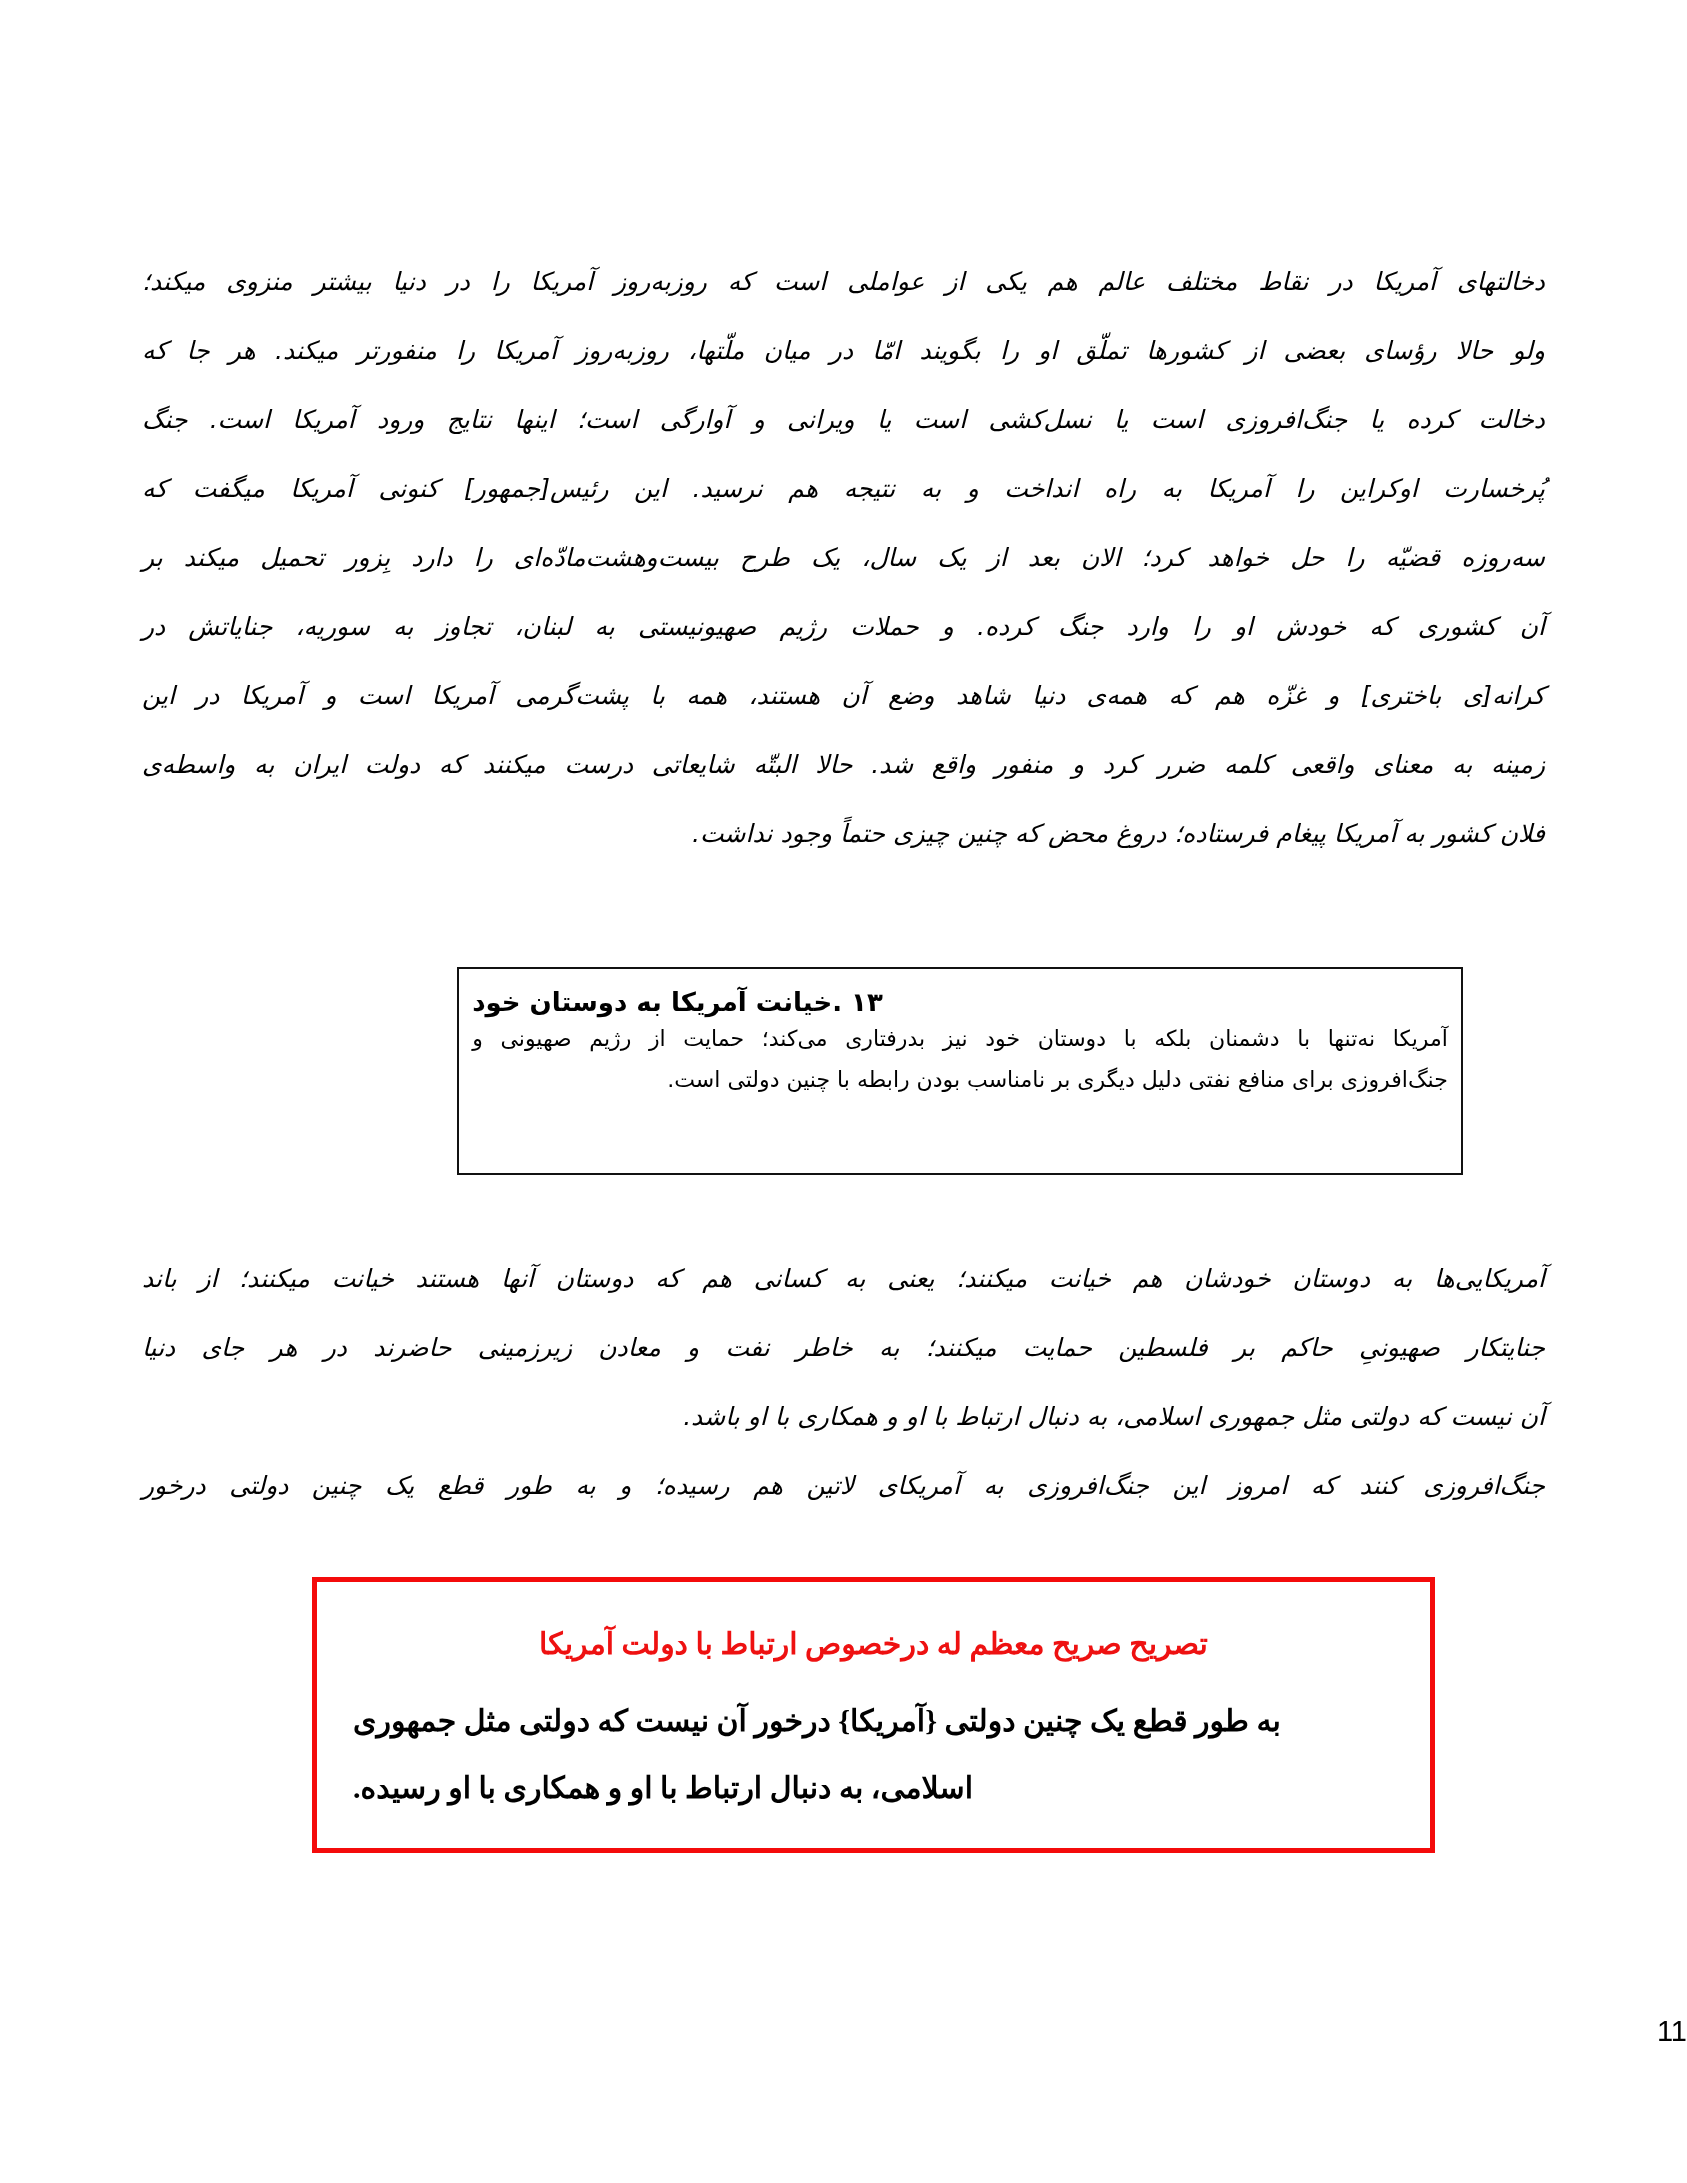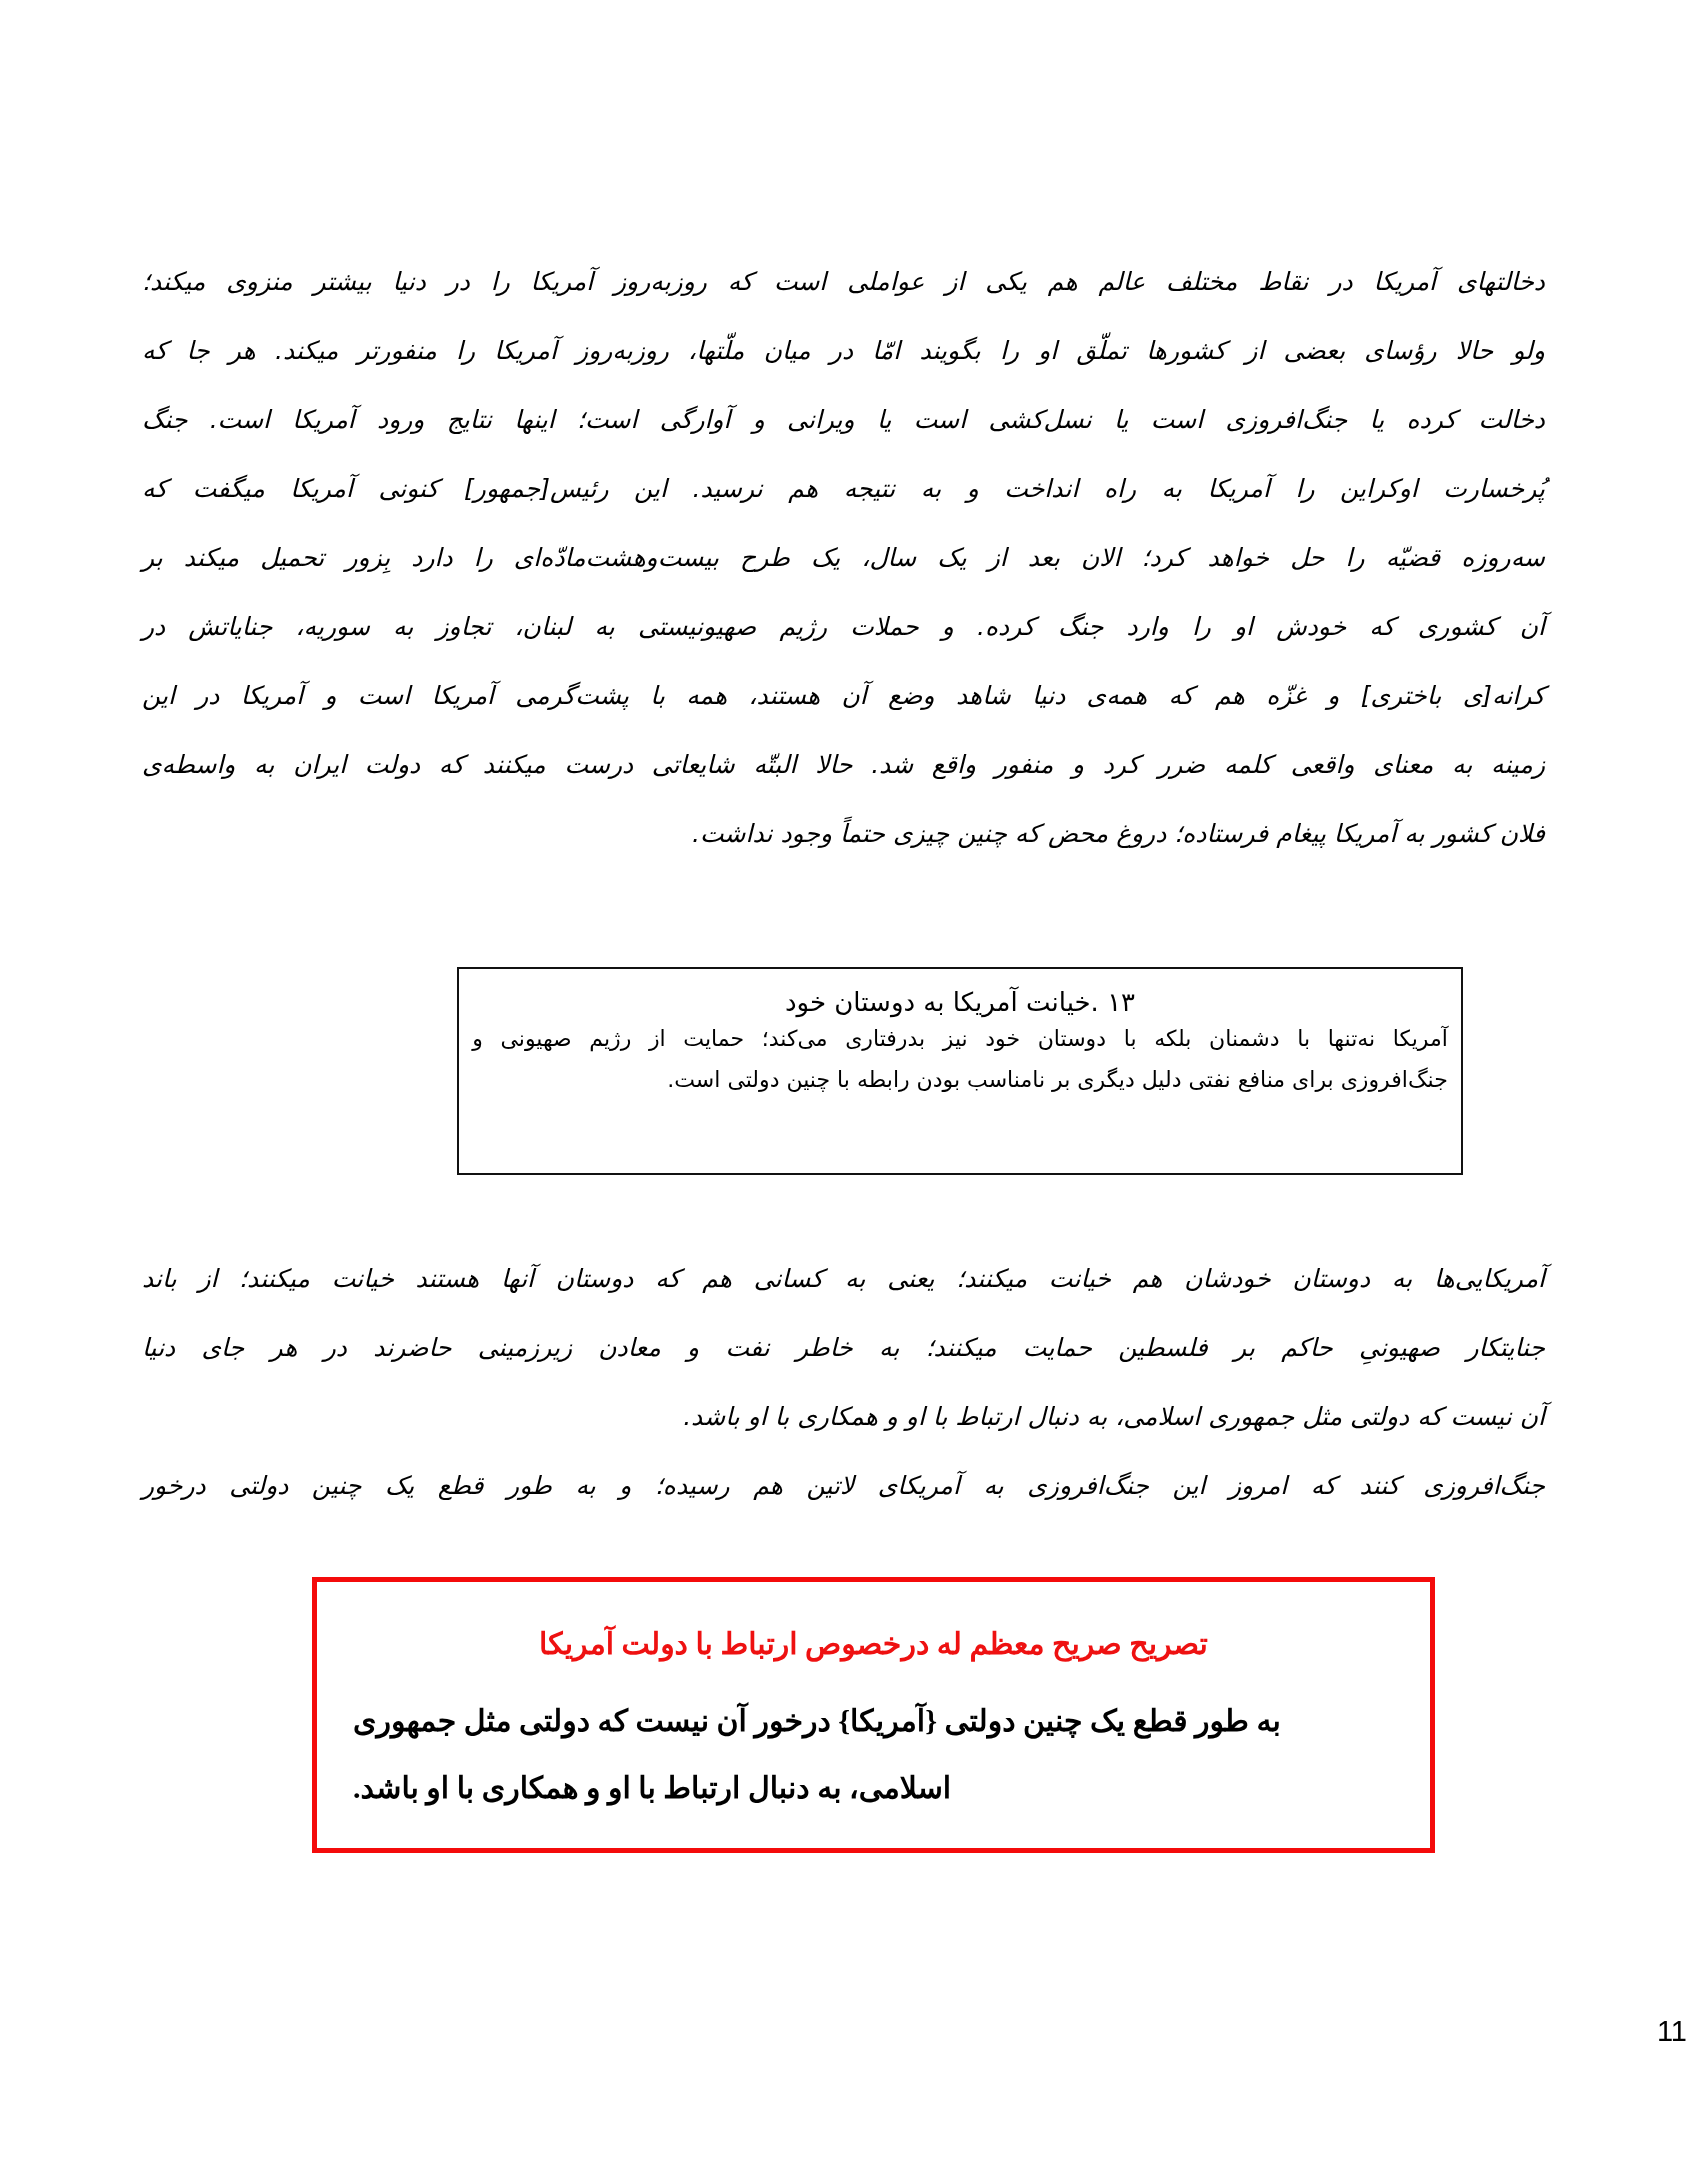--- a/index.html
+++ b/index.html
@@ -28,22 +28,22 @@
   .para .line.last{text-align-last:right;}
   .para1{top:247px;}
   .para2{top:1244px;}
   
   .topic-box{
     position:absolute;left:457px;top:967px;width:1006px;height:208px;
     border:2px solid #111111;box-sizing:border-box;
     padding:17px 13.2px 0 13.2px;direction:rtl;background:transparent;
   }
   .topic-title{
-    font-size:26px;font-weight:normal;line-height:32px;
-    text-align:center;direction:rtl;
+    font-size:26px;font-weight:bold;line-height:32px;
+    text-align:left;direction:rtl;
   }
   .topic-body{margin-top:0;direction:rtl;}
   .topic-body .bline{
     font-size:22px;line-height:41px;height:41px;
     text-align:justify;text-align-last:justify;
   }
   .topic-body .bline.last{text-align-last:right;}
   
   .statement-box{
     position:absolute;left:312px;top:1577px;width:1123px;height:276px;
@@ -95,20 +95,20 @@
     <div class="line">آمریکایی‌ها به دوستان خودشان هم خیانت میکنند؛ یعنی به کسانی هم که دوستان آنها هستند خیانت میکنند؛ از باند</div>
     <div class="line">جنایتکار صهیونیِ حاکم بر فلسطین حمایت میکنند؛ به خاطر نفت و معادن زیرزمینی حاضرند در هر جای دنیا</div>
     <div class="line last">آن نیست که دولتی مثل جمهوری اسلامی، به دنبال ارتباط با او و همکاری با او باشد.</div>
     <div class="line">جنگ‌افروزی کنند که امروز این جنگ‌افروزی به آمریکای لاتین هم رسیده؛ و به طور قطع یک چنین دولتی درخور</div>
   </div>
 
   <div class="statement-box">
     <div class="statement-title">تصریح صریح معظم له درخصوص ارتباط با دولت آمریکا</div>
     <div class="statement-body">
       <div class="sline">به طور قطع یک چنین دولتی {آمریکا} درخور آن نیست که دولتی مثل جمهوری</div>
-      <div class="sline">اسلامی، به دنبال ارتباط با او و همکاری با او باشد.</div>
+      <div class="sline">اسلامی، به دنبال ارتباط با او و همکاری با او رسیده.</div>
     </div>
   </div>
 
   <div class="page-number">11</div>
 
 </div>
 
 
 </body></html>

